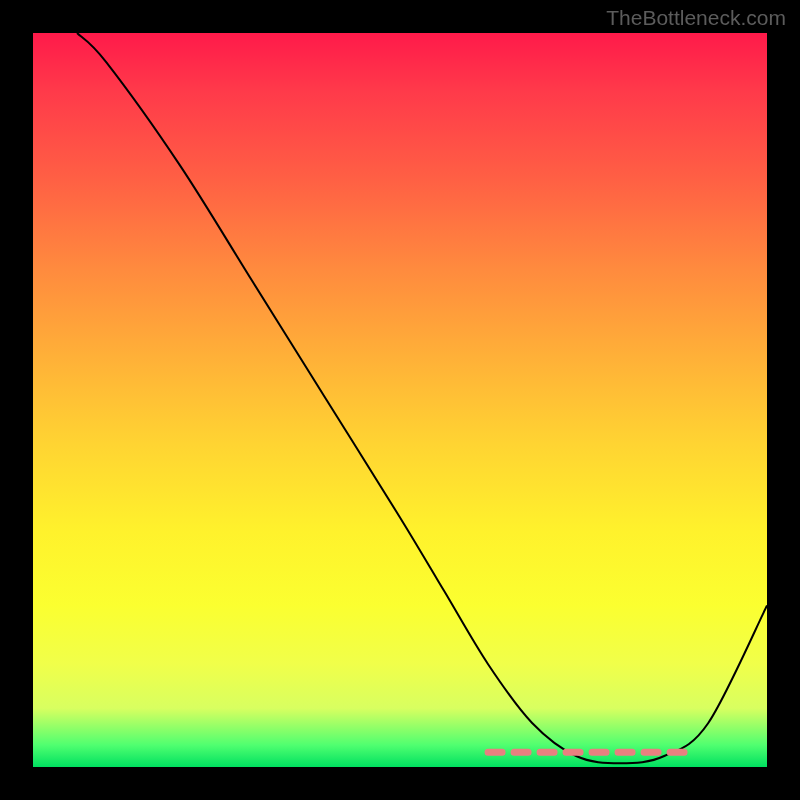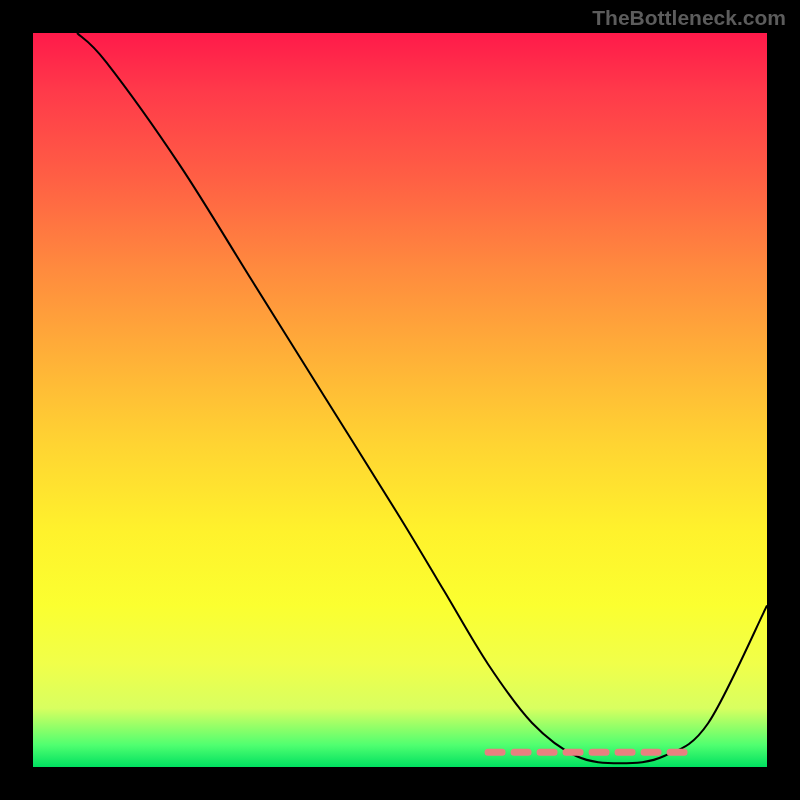--- a/index.html
+++ b/index.html
@@ -8,21 +8,21 @@
     height: 800px;
     background: #000;
     position: relative;
     font-family: Arial, sans-serif;
   }
   .watermark {
     position: absolute;
     top: 6px;
     right: 14px;
     font-size: 21px;
-    font-weight: bold;
+    font-weight: normal;
     color: #5c5c5c;
     z-index: 10;
   }
   .plot-area {
     position: absolute;
     left: 33px;
     top: 33px;
     width: 734px;
     height: 734px;
     background: linear-gradient(to bottom,

